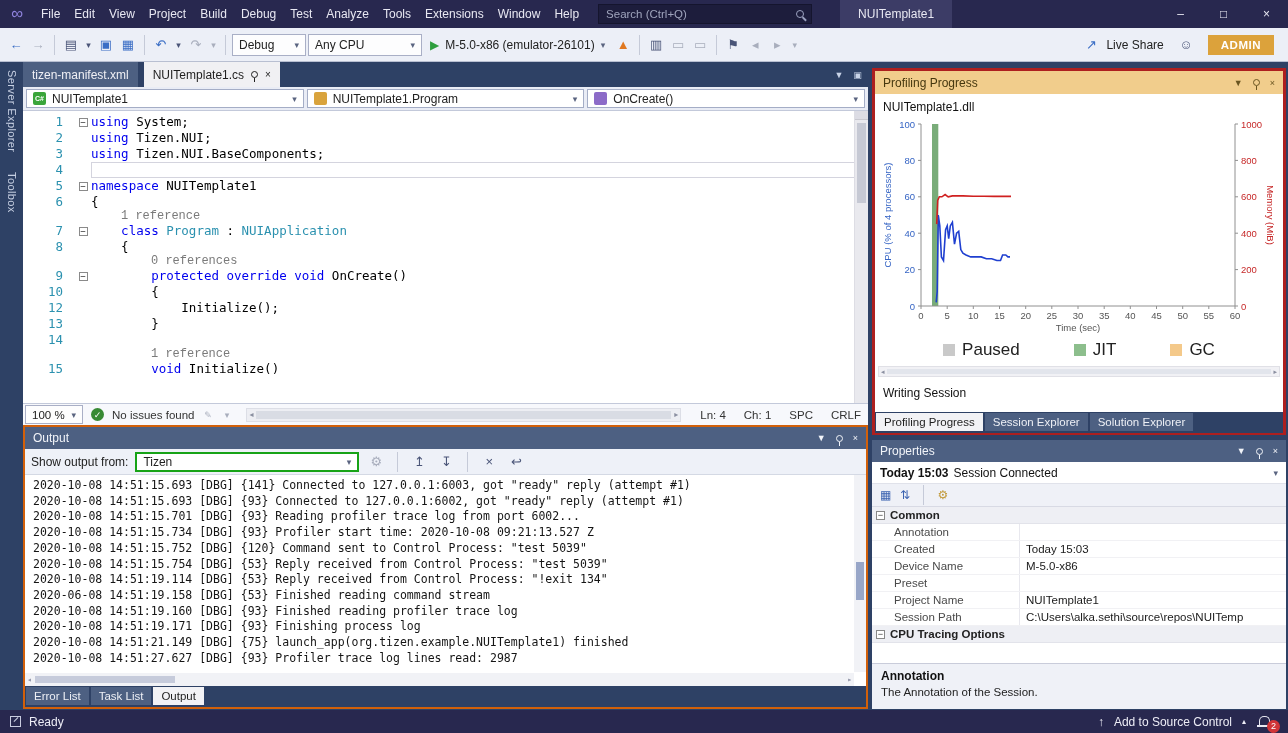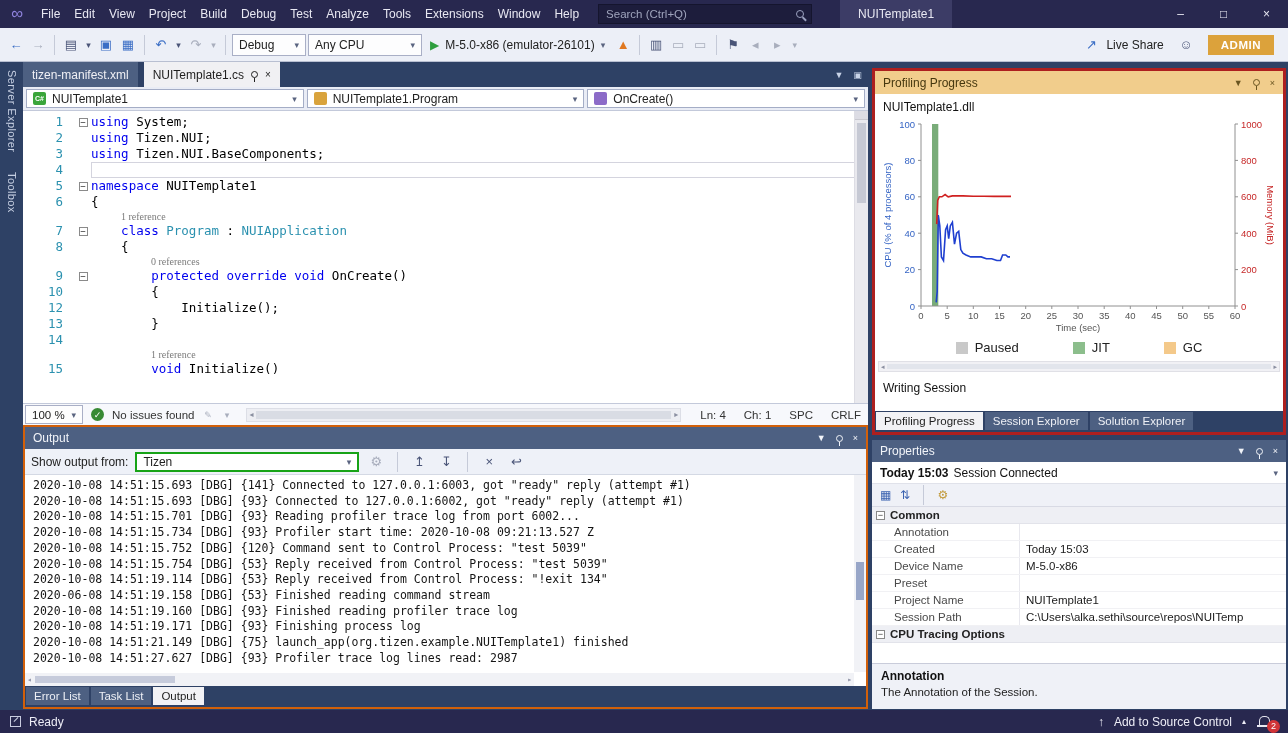--- a/index.html
+++ b/index.html
@@ -54,21 +54,21 @@
 .csharp-bg{background:#3AA53A}.class-bg{background:#D9A33C}.method-bg{background:#8C6BC8}
 .code-area{flex:1;position:relative;overflow:hidden;font-family:"DejaVu Sans Mono","Liberation Mono",monospace;font-size:12.5px;padding-top:3px}
 .code-row{display:flex;height:16px;line-height:16px;white-space:pre}
 .code-row.lens{height:13px;line-height:13px}
 .ln{width:52px;text-align:right;padding-right:12px;color:#2B91AF;flex:none}
 .fold{width:16px;flex:none;display:flex;align-items:center;justify-content:center}
 .fold-box{width:9px;height:9px;border:1px solid #8A8A8A;font-size:9px;line-height:7px;text-align:center;color:#333;background:#fff}
 .ctext{flex:1}
 .cur .ctext{box-shadow:inset 0 0 0 1px #D4D4DE}
 .tk-kw{color:#0000EE}.tk-ty{color:#2B91AF}.tk-pl{color:#000}
-.lens .ctext{font-family:Liberation Serif, serif;font-size:10px;color:#7A7A7A}
+.lens .ctext{font-family:Liberation Mono, monospace;font-size:12px;color:#7A7A7A}
 .ed-scroll{position:absolute;top:0;right:0;bottom:0;width:14px;background:#E9E9EE;border-left:1px solid #DDDDE4}
 .ed-grip{height:9px;border-bottom:1px solid #C8C8D0;background:#DCDCE4}
 .ed-thumb{position:absolute;top:12px;left:2px;right:2px;height:80px;background:#C6C9D4}
 .ed-status{height:22px;border-top:1px solid #C3C9DA;background:#F7F8FC;display:flex;align-items:center;gap:8px;padding:0 2px;font-size:11.5px;color:#333;flex:none}
 .combo.zoom{width:58px;height:19px}
 .check-circle{width:13px;height:13px;border-radius:50%;background:#388A34;color:#fff;font-size:9px;display:flex;align-items:center;justify-content:center;flex:none}
 .hscroll{flex:1;height:14px;background:#EDEEF3;border:1px solid #DCDEE6;display:flex;align-items:center;justify-content:space-between;color:#8A8FA0;font-size:8px;padding:0 2px;margin:0 6px}
 .hthumb{flex:1;height:8px;margin:0 3px;background:#D9DCE4}
 .ed-status .stat{padding:0 5px;white-space:nowrap}
 
@@ -88,21 +88,21 @@
 .panel-tab{padding:0 8px;display:flex;align-items:center;font-size:11.5px;background:#4D6082;color:#EDEFF5}
 .panel-tab.active{background:#F2F2F5;color:#1E1E1E}
 
 
 .profiling{position:absolute;left:872px;top:68px;width:414px;height:367px;border:3px solid #AD1F1F;background:#fff;display:flex;flex-direction:column}
 .prof-head{height:23px;background:#F1CD8C;color:#46380F;display:flex;align-items:center;padding:0 8px;flex:none}
 .prof-head .head-icons{color:#6A5520}
 .prof-sub{padding:6px 8px 2px;color:#111;flex:none}
 .prof-chart{height:222px;flex:none}
 .prof-chart svg{display:block;margin:0 auto}
-.chart-legend{display:flex;justify-content:center;gap:54px;padding:2px 12px;font-size:13px;color:#222;flex:none}
+.chart-legend{display:flex;justify-content:center;gap:54px;padding:2px 12px;font-size:17px;color:#222;flex:none}
 .leg-item{display:flex;align-items:center}
 .leg-sq{width:12px;height:12px;display:inline-block;margin-right:7px}
 .prof-scroll{height:11px;margin:4px 3px 0;background:#F1F1F5;border:1px solid #E0E0E6;display:flex;align-items:center;justify-content:space-between;font-size:7px;color:#8A8FA0;padding:0 2px;flex:none}
 .prof-scroll .pthumb{flex:1;height:5px;margin:0 2px;background:#E2E5EC}
 .prof-status{flex:1;padding:9px 8px 12px;color:#111}
 
 
 .properties{position:absolute;left:872px;top:440px;width:414px;height:269px;background:#EFF1F7;display:flex;flex-direction:column}
 .props-selector{height:22px;background:#FFF;display:flex;align-items:center;gap:5px;padding:0 8px;border-bottom:1px solid #E0E2EA;flex:none;color:#111}
 .sel-bold{font-weight:bold}

